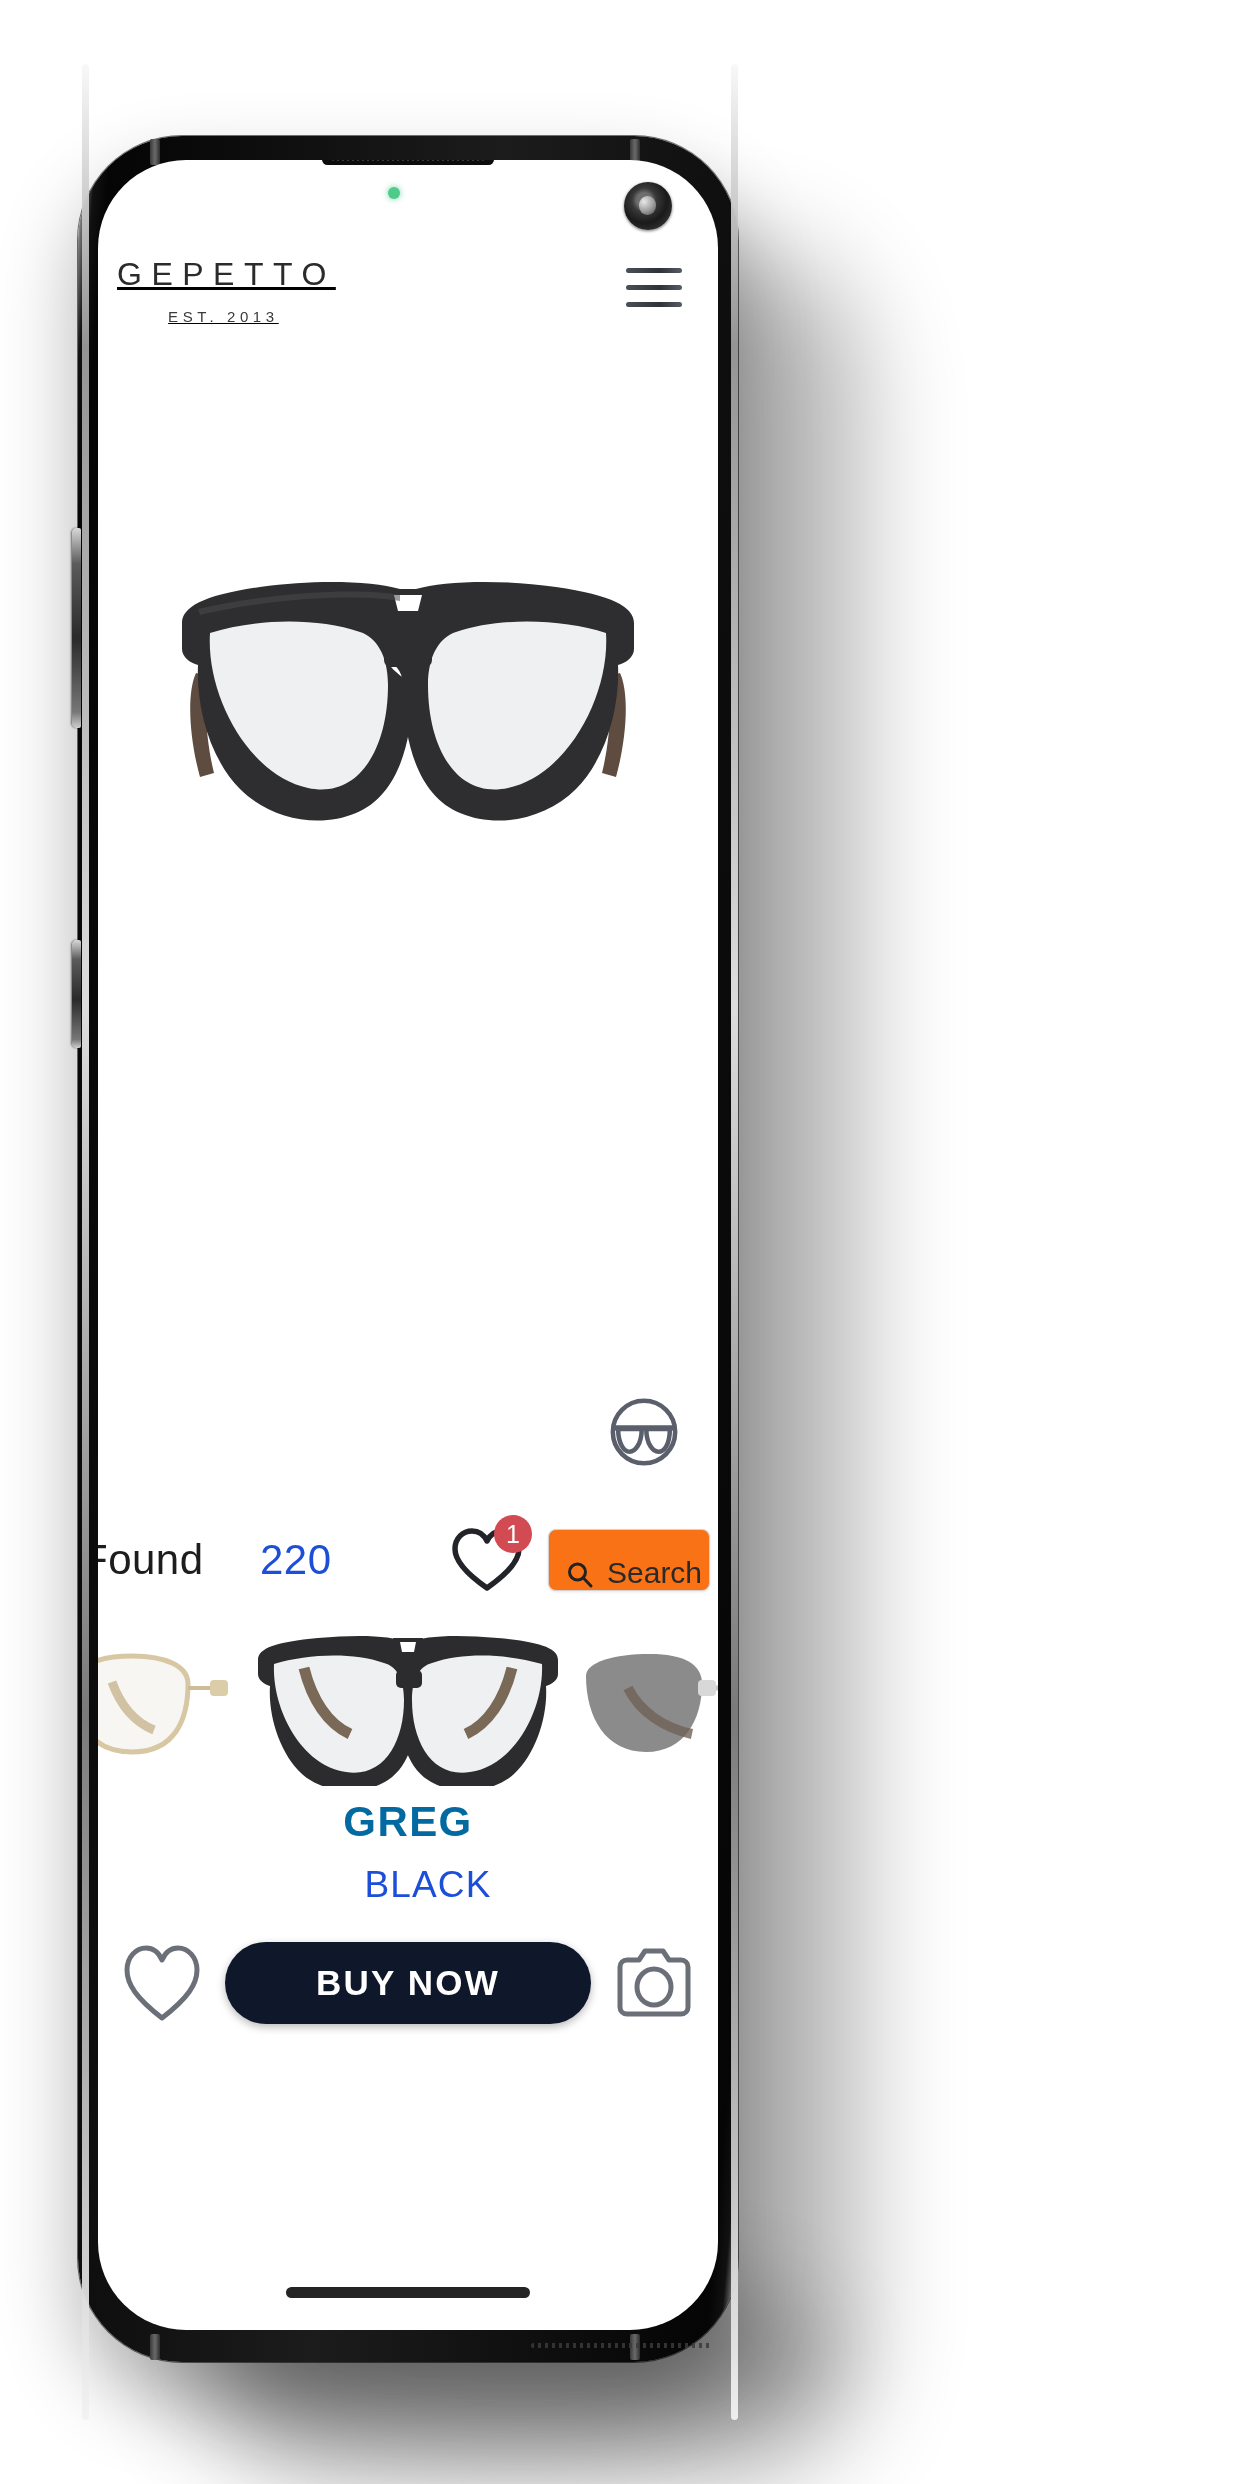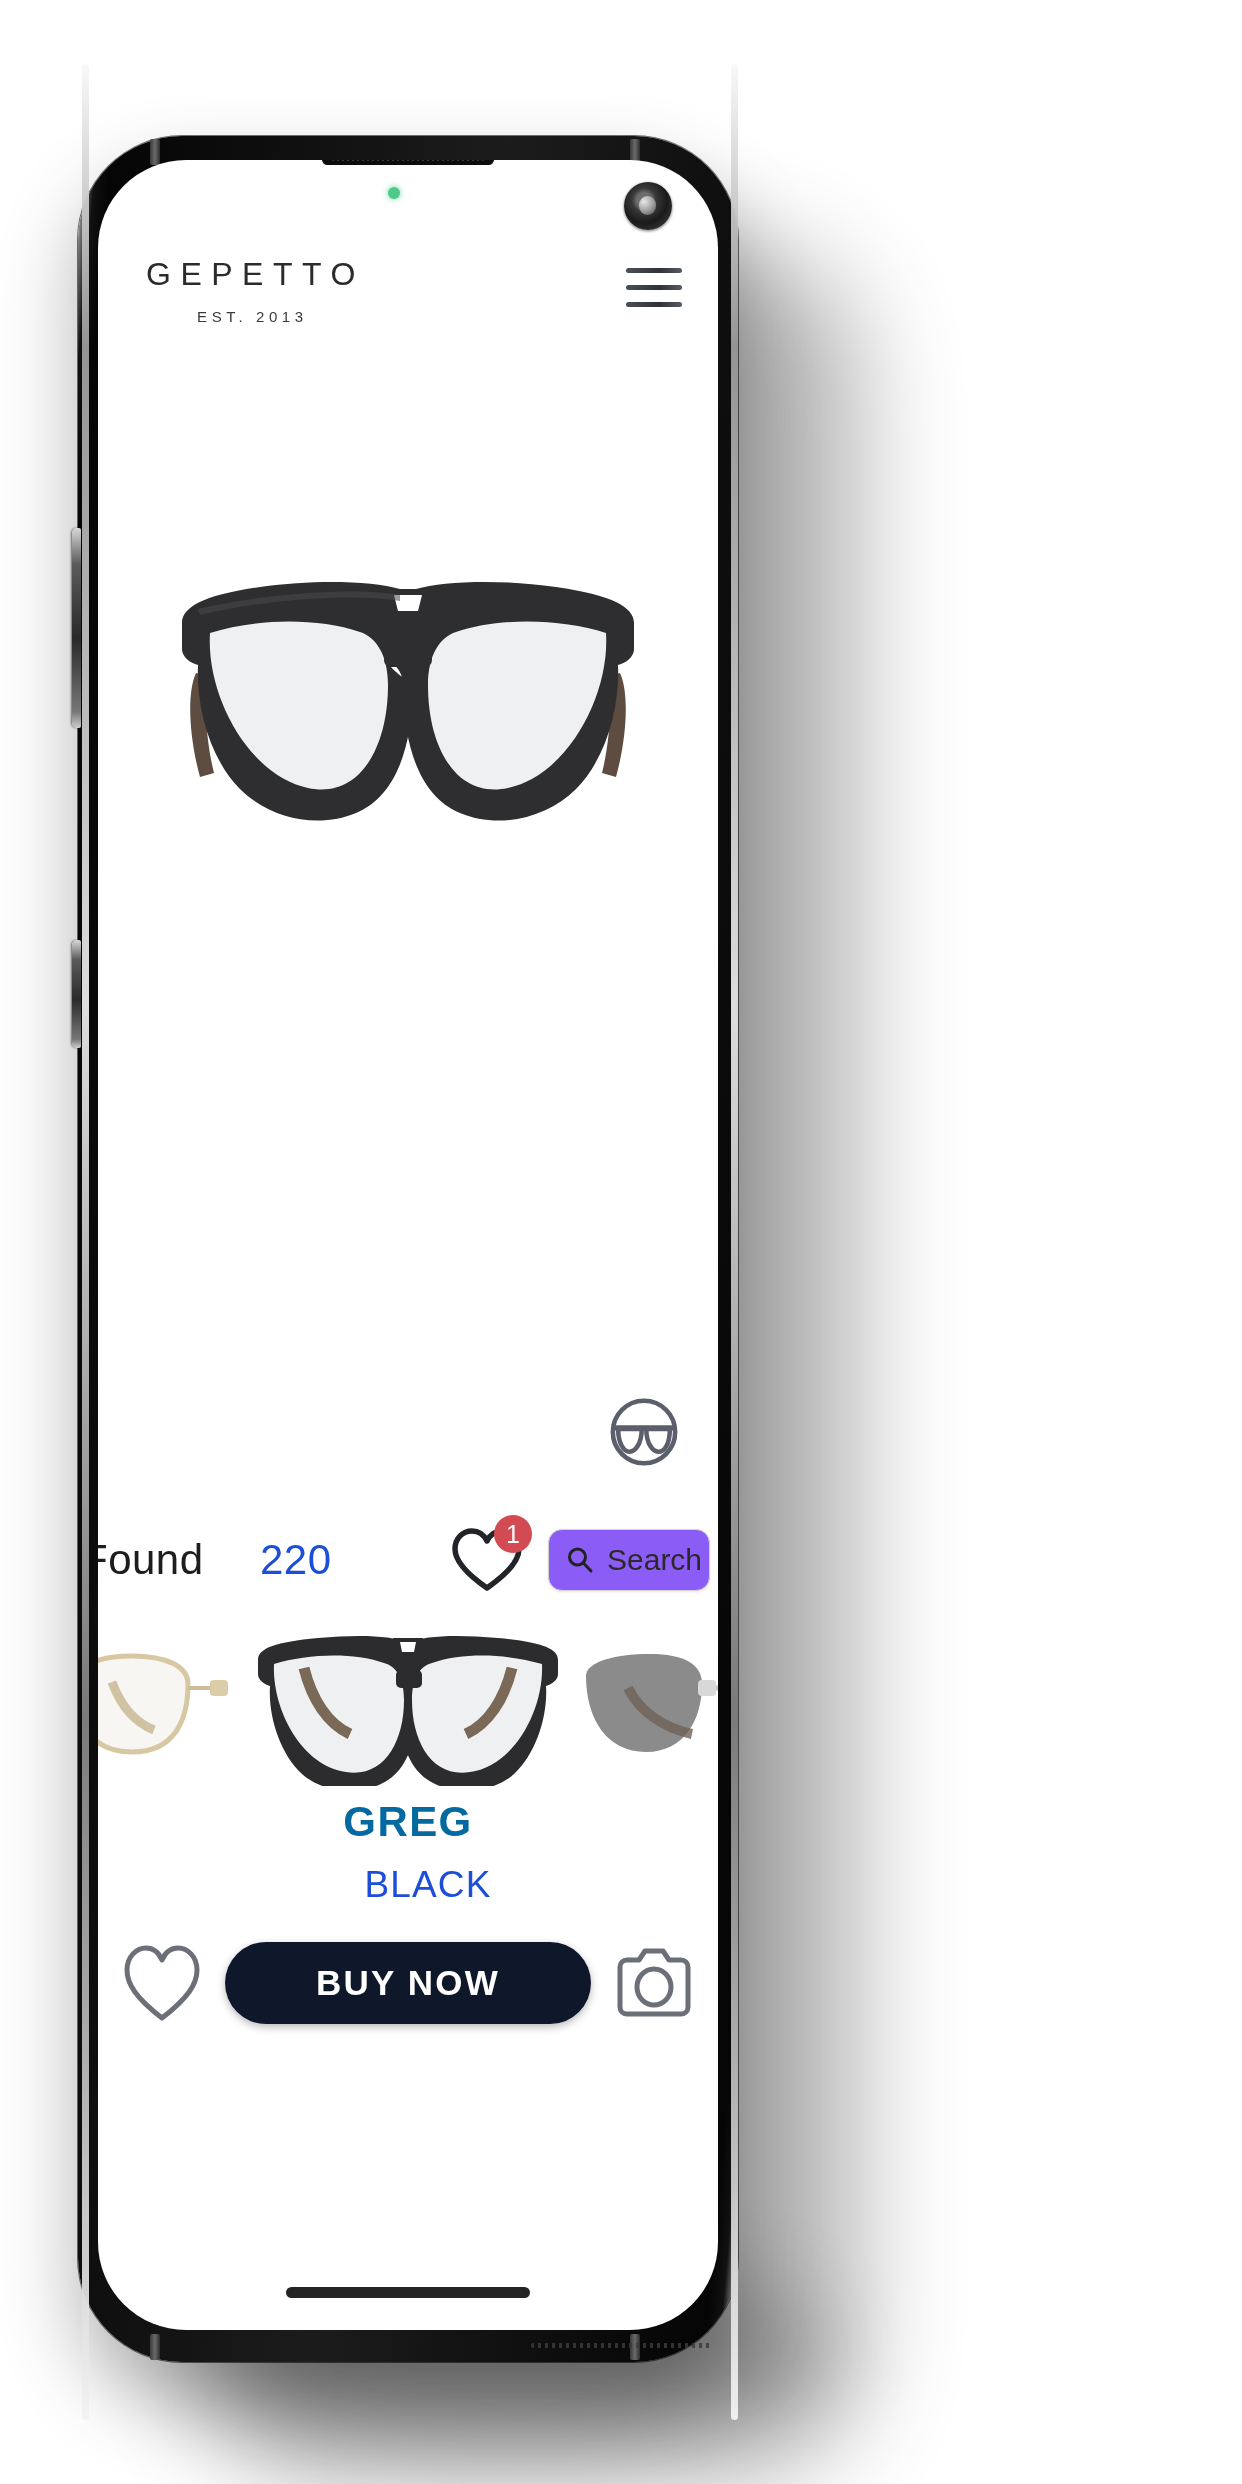--- a/index.html
+++ b/index.html
@@ -185,22 +185,23 @@
 
   
   .app-header {
     position: absolute;
     left: 0; top: 92px;
     width: 100%;
     height: 120px;
     display: flex;
     align-items: flex-start;
     justify-content: space-between;
-    padding: 0 36px 0 48px;
+    padding: 0 36px 0 19px;
     z-index: 12;
+    text-decoration: underline;
   }
   .brand { padding-top: 6px; }
   .brand-name {
     font-size: 32px;
     letter-spacing: 9.5px;
     color: #2b2b2b;
     font-weight: 400;
     line-height: 1;
   }
   .brand-est {
@@ -296,25 +297,25 @@
     display: flex;
     align-items: center;
     justify-content: center;
     line-height: 1;
   }
   .search-box {
     position: absolute;
     left: 450px;
     width: 162px; height: 62px;
     border: 1.6px solid #d2d2d2;
-    border-radius: 14px;
-    background: #8b5cf6;
+    border-radius: 8px;
+    background: #f97316;
     box-shadow: 0 1px 3px rgba(0,0,0,.10);
     display: flex;
-    align-items: center;
+    align-items: flex-end;
     gap: 12px;
     padding-left: 16px;
     cursor: text;
   }
   .search-box svg { width: 30px; height: 30px; flex: 0 0 auto; }
   .search-text {
     font-size: 30px;
     color: #2a2a2a;
   }
 

